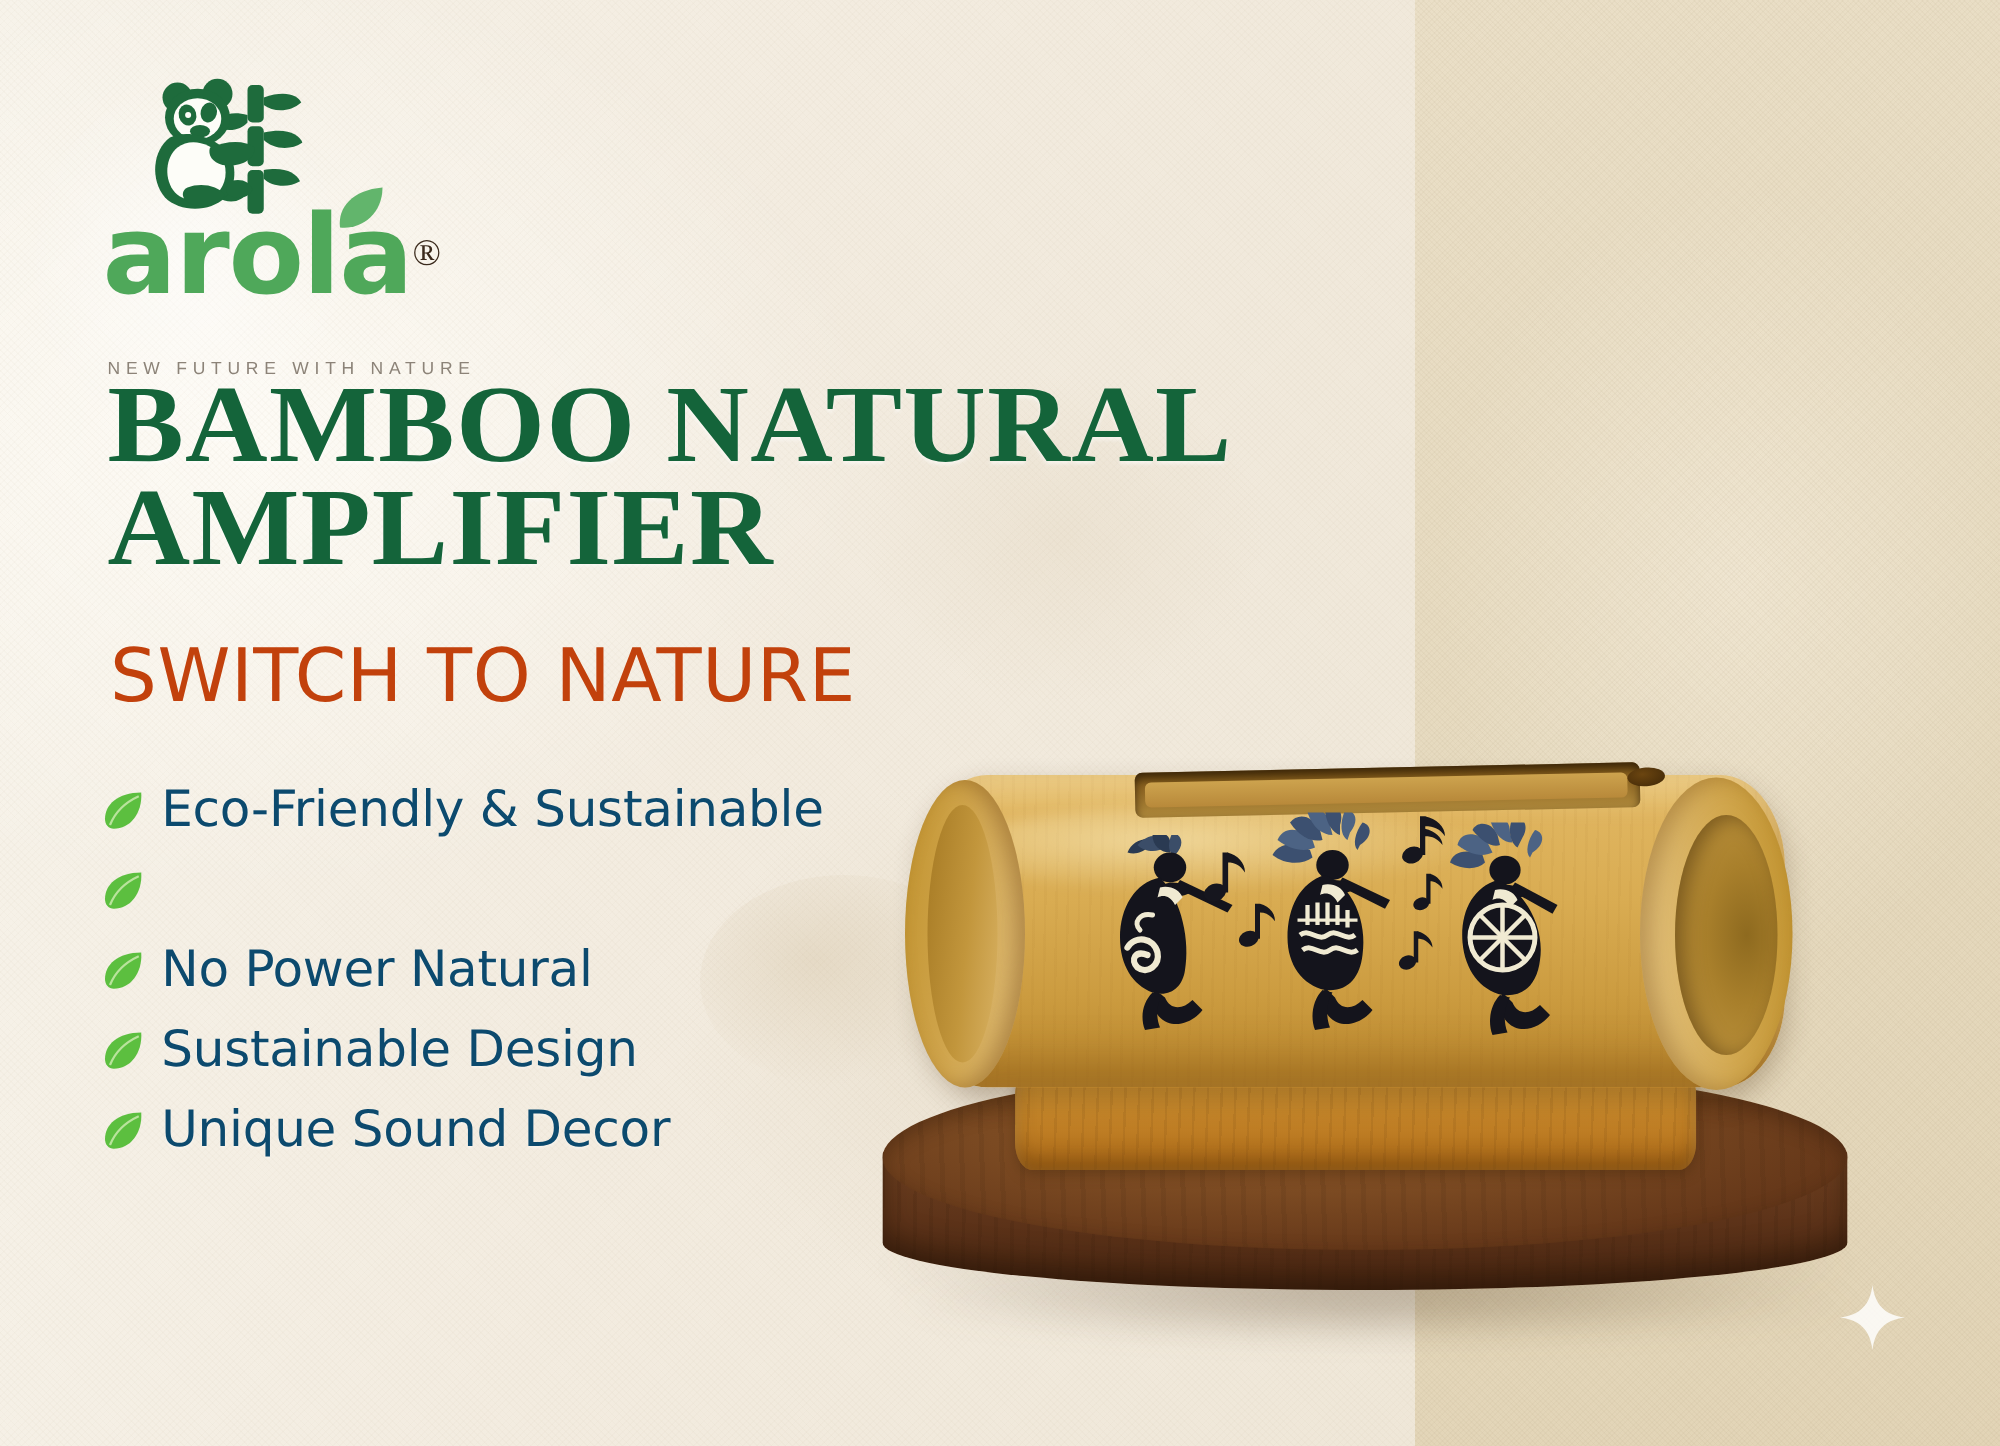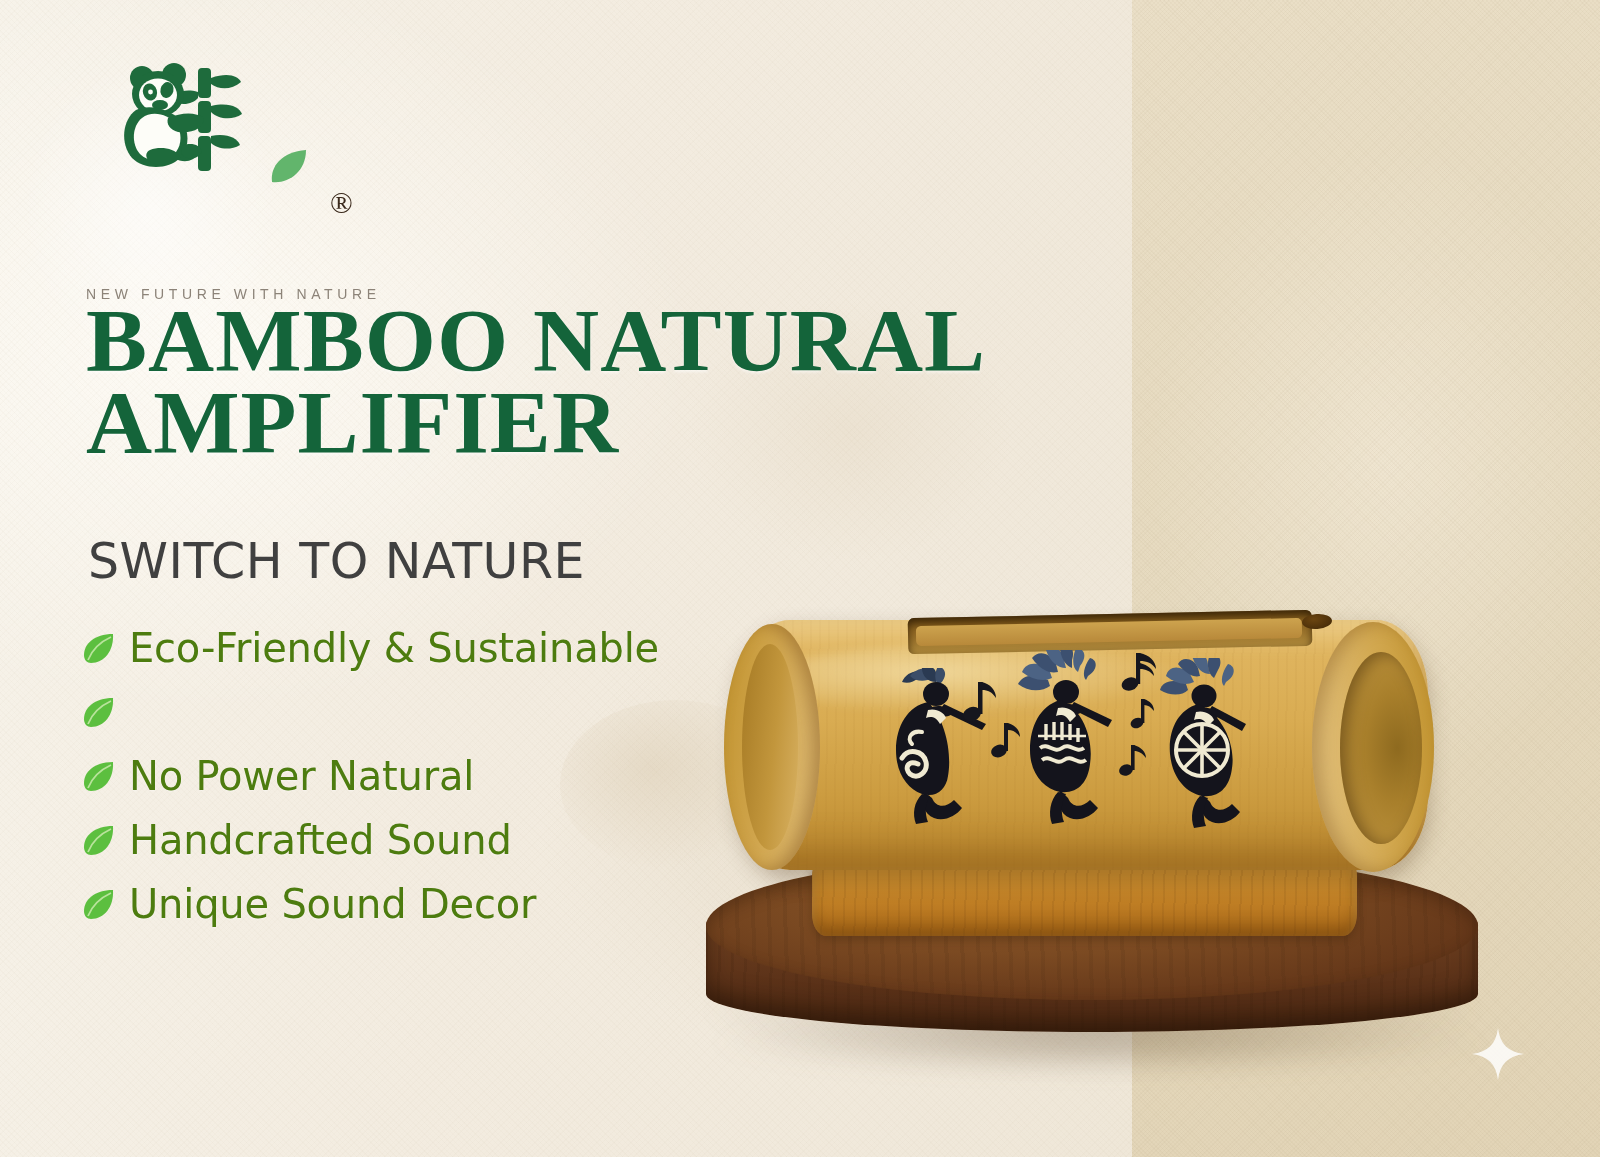--- a/index.html
+++ b/index.html
@@ -79,33 +79,33 @@
     font-size:88px; line-height:0.93;
     letter-spacing:1px;
     color:#14643a;
     transform:scaleX(1.04); transform-origin:left top;
     text-shadow:0 2px 3px rgba(255,255,255,.55);
   }
   #headline .l2 { display:block; }
 
   
   #subhead {
-    position:absolute; left:88px; top:533px;
+    position:absolute; left:88px; top:506px;
     font-family:"DejaVu Sans", sans-serif;
-    font-size:49px; font-weight:400; letter-spacing:0.5px;
-    color:#404040;
+    font-size:59px; font-weight:400; letter-spacing:0.5px;
+    color:#c2410c;
   }
 
   
   #features { position:absolute; left:82px; top:616px; width:700px; }
   .feat { display:flex; align-items:center; height:64px; }
   .leaf-ic { width:34px; height:34px; flex:0 0 34px; margin-right:13px; }
   .feat-txt {
     font-family:"DejaVu Sans", sans-serif;
-    font-size:40px; font-weight:400; color:#4d7c0f;
+    font-size:40px; font-weight:400; color:#0c4a6e;
     letter-spacing:-0.2px; white-space:nowrap;
     text-shadow:0 1px 2px rgba(255,255,255,.45);
     text-align:right;
   }
 
   
   #product { position:absolute; left:690px; top:600px; width:800px; height:470px; }
 
   
   .base-shadow {
@@ -291,20 +291,21 @@
 
           <path d="M56 56 C70 50 84 50 92 56 C92 66 80 72 66 70 C58 68 54 62 56 56 Z" fill="#1e6b3c"></path>
 
           <path d="M38 88 C48 84 62 86 68 94 C62 104 44 106 36 98 C33 94 34 90 38 88 Z" fill="#1e6b3c"></path>
 
           <path d="M70 84 C78 80 88 82 90 90 C86 98 74 98 69 92 Z" fill="#1e6b3c"></path>
         </g>
       </svg>
     </div>
 
+    <div class="wordmark">arola</div>
 
     <svg style="position:absolute;left:188px;top:84px;" width="46" height="46" viewBox="0 0 46 46" aria-hidden="true">
       <path d="M40 4 C16 6 4 20 6 36 C22 38 40 26 40 4 Z" fill="#62b56c"></path>
     </svg>
 
     <div class="regmark">®</div>
     <div class="tagline">NEW FUTURE WITH NATURE</div>
   </div>
 
   <h1 id="headline">
@@ -341,21 +342,21 @@
       </span>
       <span class="feat-txt">No Power Natural</span>
     </li>
     <li class="feat">
       <span class="leaf-ic">
         <svg viewBox="0 0 34 34" width="34" height="34" aria-hidden="true">
           <path d="M31 3 C12 3 2 13 2 24 C2 29 5 32 9 32 C22 32 32 20 31 3 Z" fill="#5cbf3f"></path>
           <path d="M29 6 C18 11 10 19 6 29" stroke="#b9e39c" stroke-width="1.8" fill="none"></path>
         </svg>
       </span>
-      <span class="feat-txt">Handcrafted Sound</span>
+      <span class="feat-txt">Sustainable Design</span>
     </li>
     <li class="feat">
       <span class="leaf-ic">
         <svg viewBox="0 0 34 34" width="34" height="34" aria-hidden="true">
           <path d="M31 3 C12 3 2 13 2 24 C2 29 5 32 9 32 C22 32 32 20 31 3 Z" fill="#5cbf3f"></path>
           <path d="M29 6 C18 11 10 19 6 29" stroke="#b9e39c" stroke-width="1.8" fill="none"></path>
         </svg>
       </span>
       <span class="feat-txt">Unique Sound Decor</span>
     </li>

